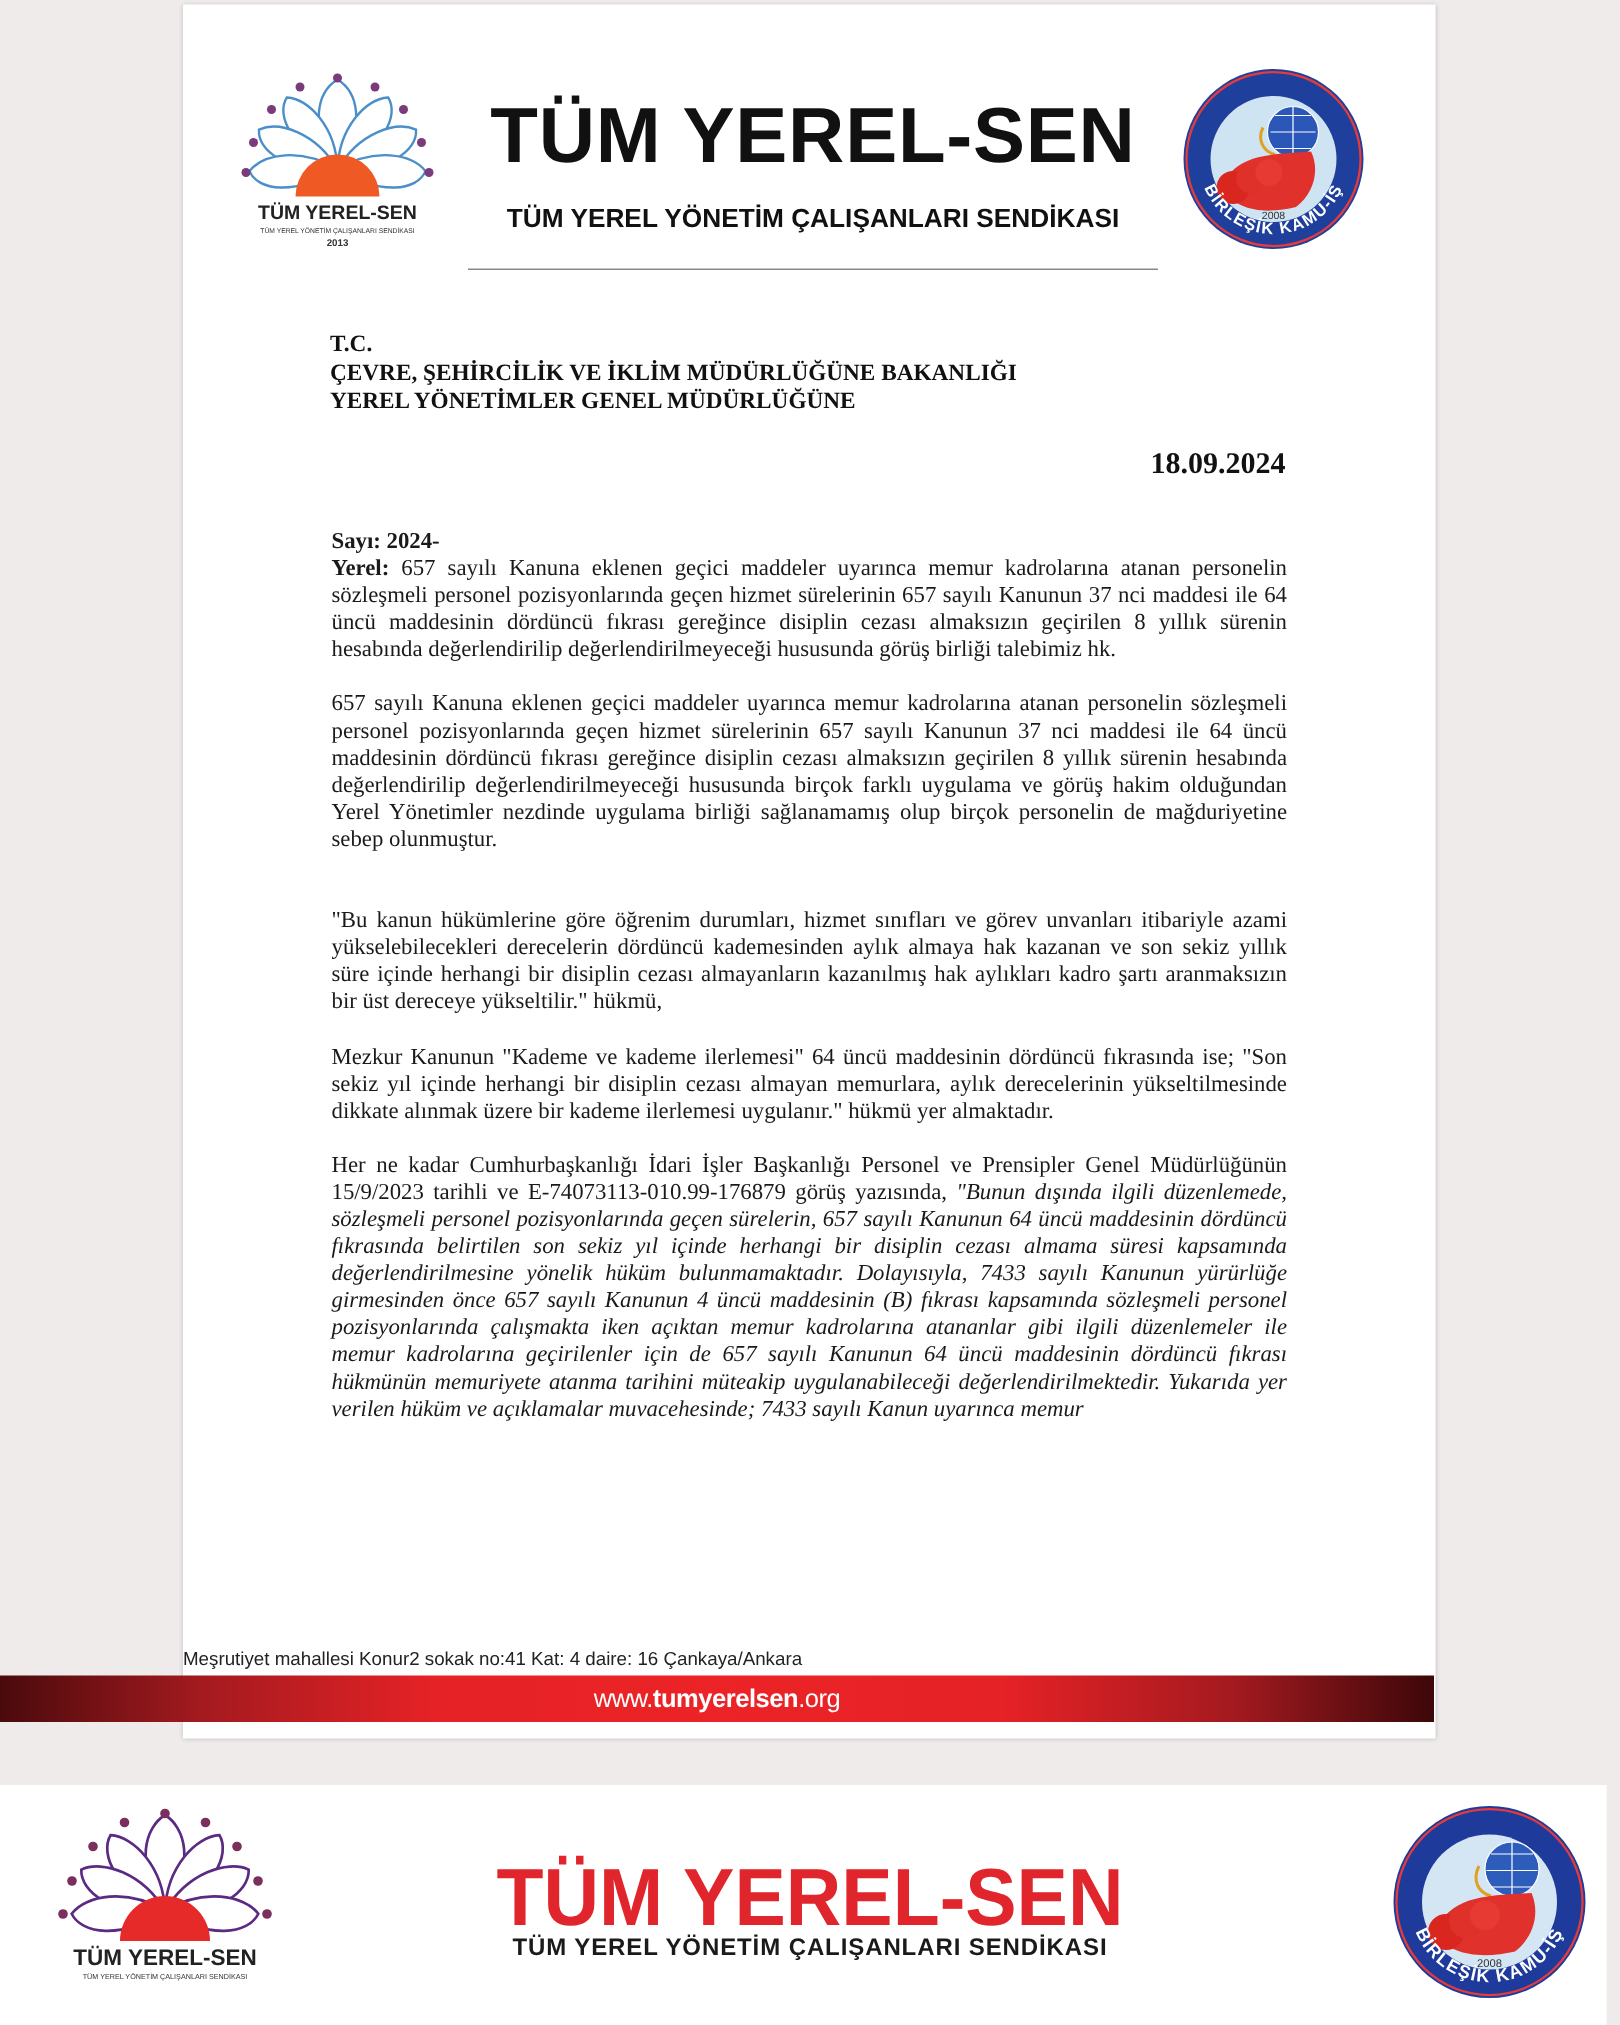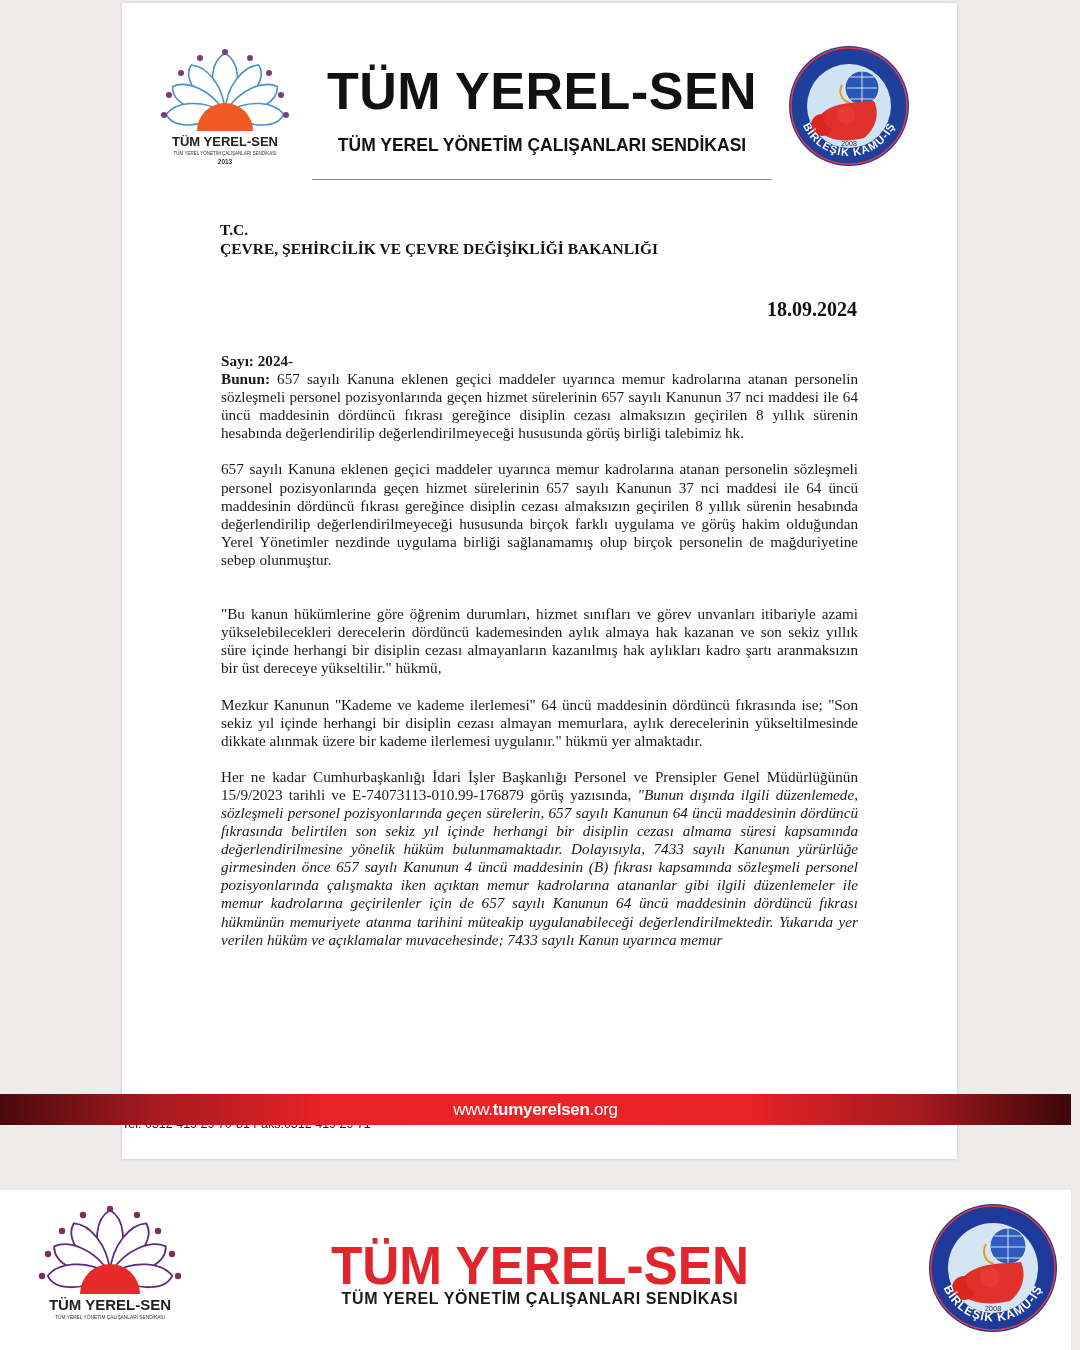--- a/index.html
+++ b/index.html
@@ -43,21 +43,21 @@
     }
     .body-text p { margin: 0 0 18px 0; }
     .body-text .no-gap { margin-bottom: 0; }
     .body-text b { font-weight: bold; }
     .body-text .it { font-style: italic; }
     .footer-address {
       position: absolute; left: 0; top: 1094px; width: 830px; text-align: left;
       font-family: "Liberation Sans", sans-serif; font-size: 12.5px; line-height: 18px; color: #222;
     }
     .red-band {
-      position: absolute; left: 0; top: 1094px; width: 1071px; height: 31px;
+      position: absolute; left: 0; top: 1117px; width: 956px; height: 31px;
       background: linear-gradient(to right, #4a0a0c 0%, #a31a1f 14%, #e52226 30%, #ec2327 50%, #e52226 70%, #a31a1f 86%, #3d0709 100%);
       text-align: center;
     }
     .red-band .url {
       font-family: "Liberation Sans", sans-serif; color: #fff; font-size: 17px; line-height: 31px;
       letter-spacing: -0.3px;
     }
     .red-band .url b { font-weight: bold; }
     .bottom-area {
       position: absolute; left: 0; top: 1190px; width: 1071px; height: 160px; background: #fff;
@@ -129,29 +129,30 @@
       <text font-family="Liberation Sans, sans-serif" font-weight="bold" font-size="11" fill="#ffffff" letter-spacing="1">
         <textPath href="#arcB" startOffset="50%" text-anchor="middle">BİRLEŞİK KAMU-İŞ</textPath>
       </text>
     </svg>
   </div>
 
   <div class="header-rule"></div>
 
   <div class="addressee">
     <div>T.C.</div>
-    <div>ÇEVRE, ŞEHİRCİLİK VE ÇEVRE DEĞİŞİKLİĞİ BAKANLIĞI</div>
+    <div>ÇEVRE, ŞEHİRCİLİK VE İKLİM MÜDÜRLÜĞÜNE BAKANLIĞI</div>
+    <div>YEREL YÖNETİMLER GENEL MÜDÜRLÜĞÜNE</div>
   </div>
 
   <div class="date">18.09.2024</div>
 
   <div class="body-text">
     <p>
       <b>Sayı: 2024-</b><br>
-      <b>Bunun:</b>
+      <b>Yerel:</b>
       <span>657 sayılı Kanuna eklenen geçici maddeler uyarınca memur kadrolarına atanan personelin sözleşmeli personel pozisyonlarında geçen hizmet sürelerinin 657 sayılı Kanunun 37 nci maddesi ile 64 üncü maddesinin dördüncü fıkrası gereğince disiplin cezası almaksızın geçirilen 8 yıllık sürenin hesabında değerlendirilip değerlendirilmeyeceği hususunda görüş birliği talebimiz hk.</span>
     </p>
     <p>657 sayılı Kanuna eklenen geçici maddeler uyarınca memur kadrolarına atanan personelin sözleşmeli personel pozisyonlarında geçen hizmet sürelerinin 657 sayılı Kanunun 37 nci maddesi ile 64 üncü maddesinin dördüncü fıkrası gereğince disiplin cezası almaksızın geçirilen 8 yıllık sürenin hesabında değerlendirilip değerlendirilmeyeceği hususunda birçok farklı uygulama ve görüş hakim olduğundan Yerel Yönetimler nezdinde uygulama birliği sağlanamamış olup birçok personelin de mağduriyetine sebep olunmuştur.</p>
     <p>
       <br>
       <span>"Bu kanun hükümlerine göre öğrenim durumları, hizmet sınıfları ve görev unvanları itibariyle azami yükselebilecekleri derecelerin dördüncü kademesinden aylık almaya hak kazanan ve son sekiz yıllık süre içinde herhangi bir disiplin cezası almayanların kazanılmış hak aylıkları kadro şartı aranmaksızın bir üst dereceye yükseltilir." hükmü,</span>
     </p>
     <p>Mezkur Kanunun "Kademe ve kademe ilerlemesi" 64 üncü maddesinin dördüncü fıkrasında ise; "Son sekiz yıl içinde herhangi bir disiplin cezası almayan memurlara, aylık derecelerinin yükseltilmesinde dikkate alınmak üzere bir kademe ilerlemesi uygulanır." hükmü yer almaktadır.</p>
     <p class="no-gap">
       <span>Her ne kadar Cumhurbaşkanlığı İdari İşler Başkanlığı Personel ve Prensipler Genel Müdürlüğünün 15/9/2023 tarihli ve E-74073113-010.99-176879 görüş yazısında, </span><span class="it">"Bunun dışında ilgili düzenlemede, sözleşmeli personel pozisyonlarında geçen sürelerin, 657 sayılı Kanunun 64 üncü maddesinin dördüncü fıkrasında belirtilen son sekiz yıl içinde herhangi bir disiplin cezası almama süresi kapsamında değerlendirilmesine yönelik hüküm bulunmamaktadır. Dolayısıyla, 7433 sayılı Kanunun yürürlüğe girmesinden önce 657 sayılı Kanunun 4 üncü maddesinin (B) fıkrası kapsamında sözleşmeli personel pozisyonlarında çalışmakta iken açıktan memur kadrolarına atananlar gibi ilgili düzenlemeler ile memur kadrolarına geçirilenler için de 657 sayılı Kanunun 64 üncü maddesinin dördüncü fıkrası hükmünün memuriyete atanma tarihini müteakip uygulanabileceği değerlendirilmektedir. Yukarıda yer verilen hüküm ve açıklamalar muvacehesinde; 7433 sayılı Kanun uyarınca memur</span>

